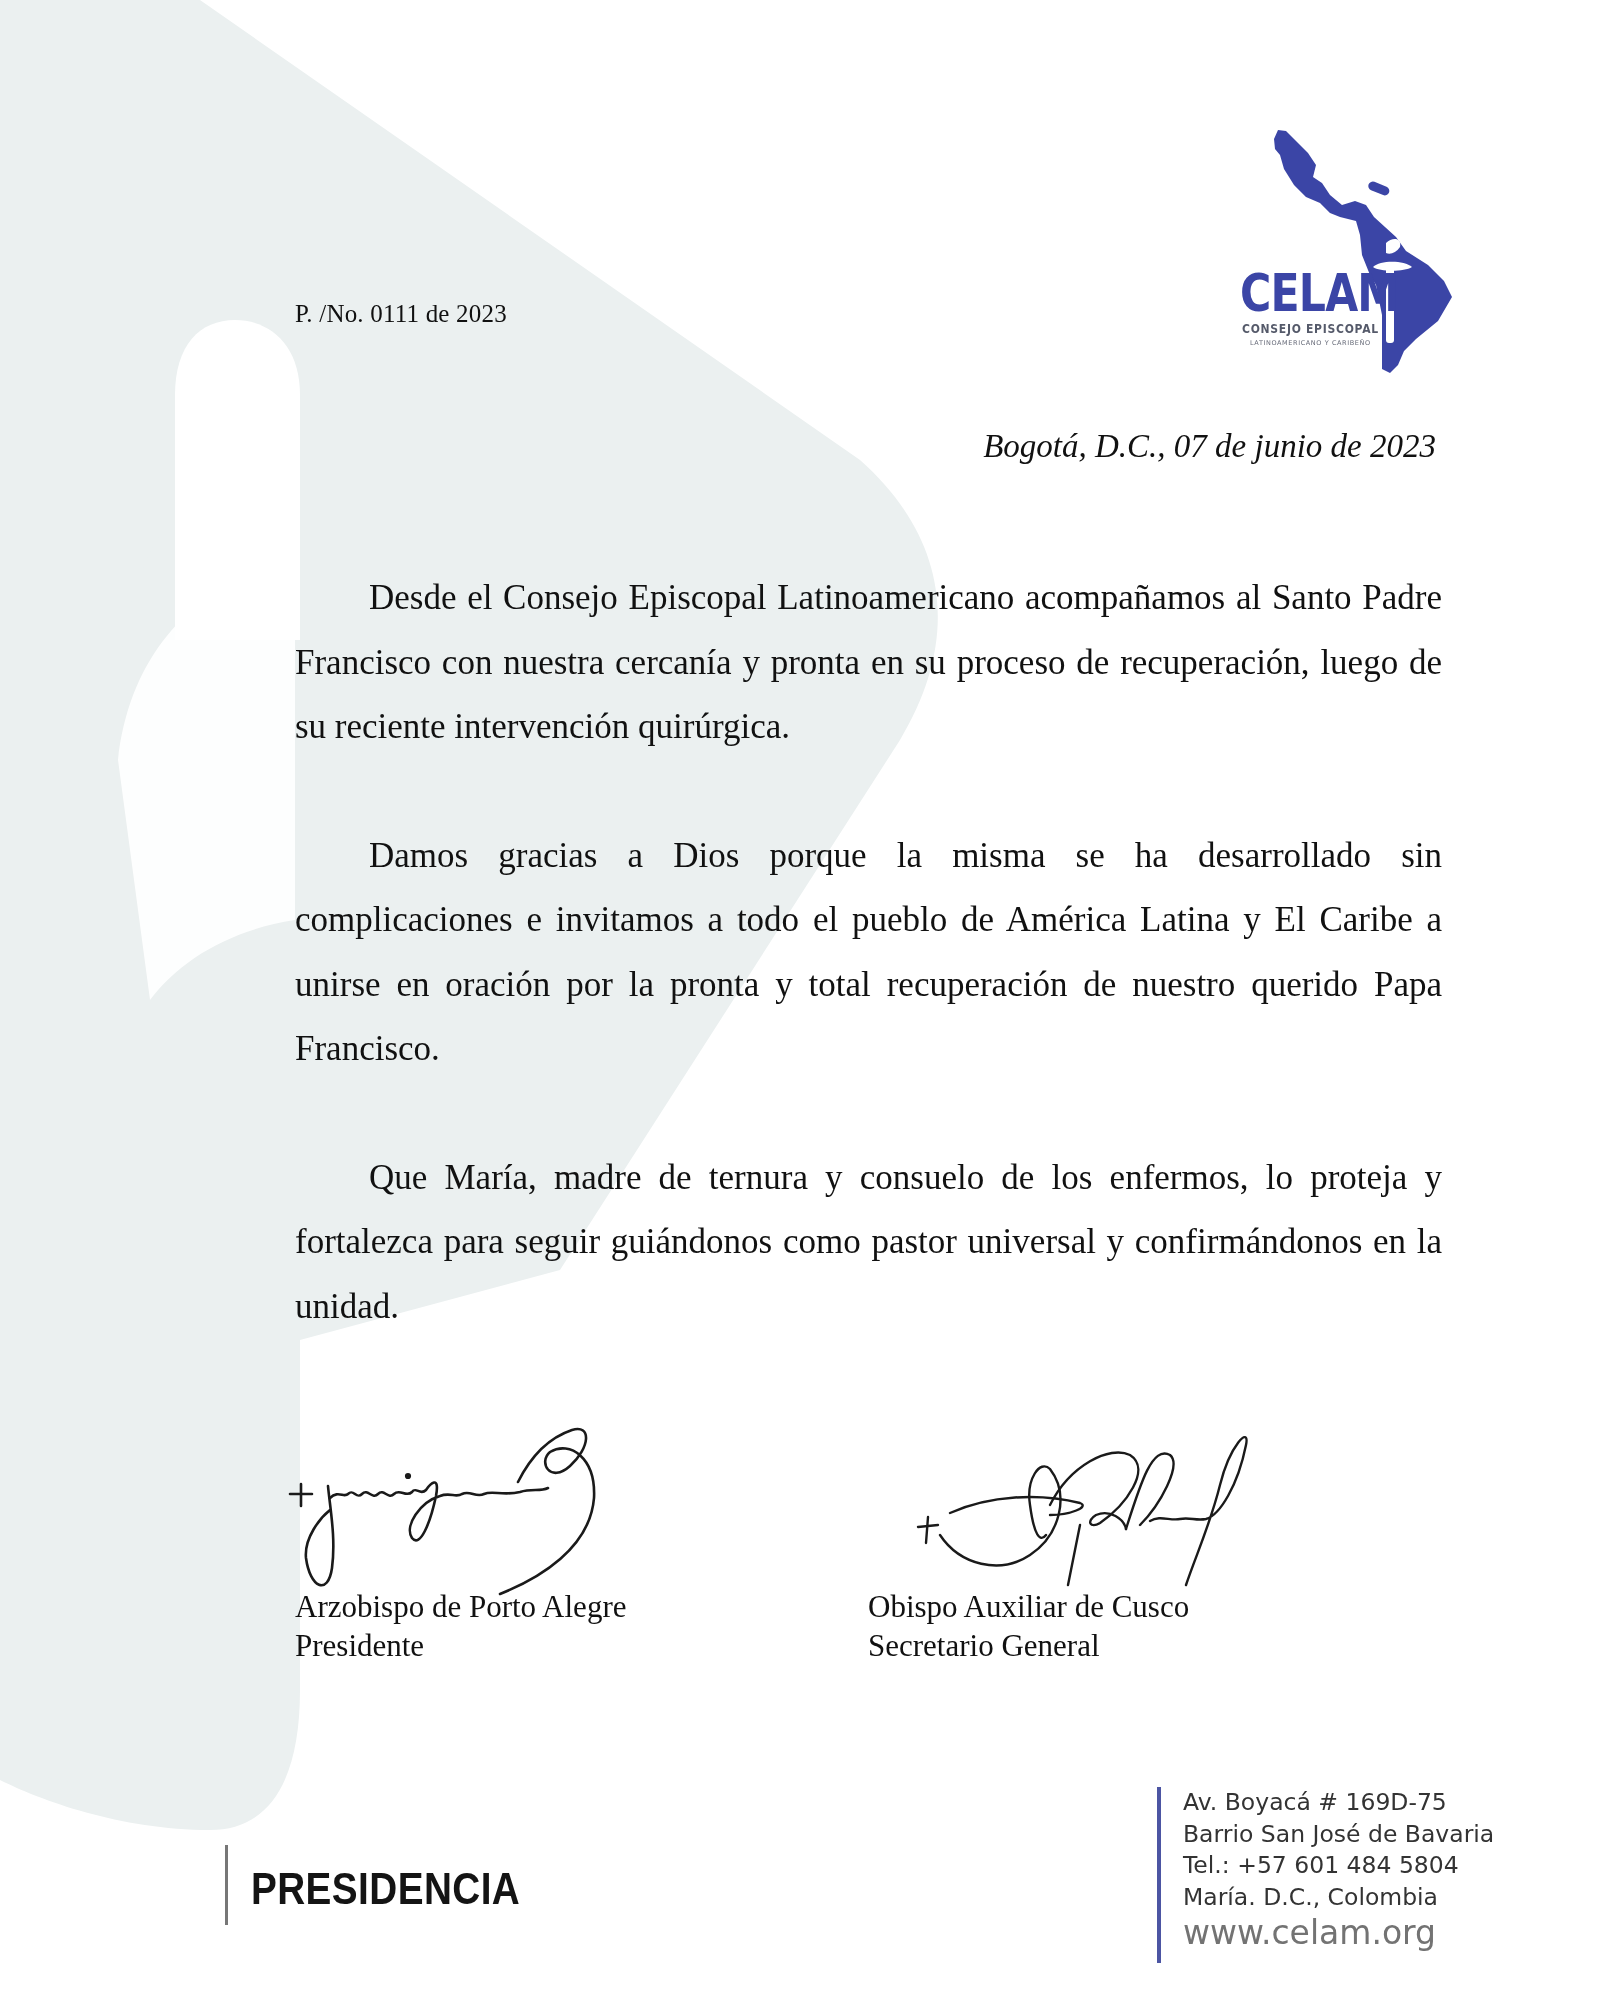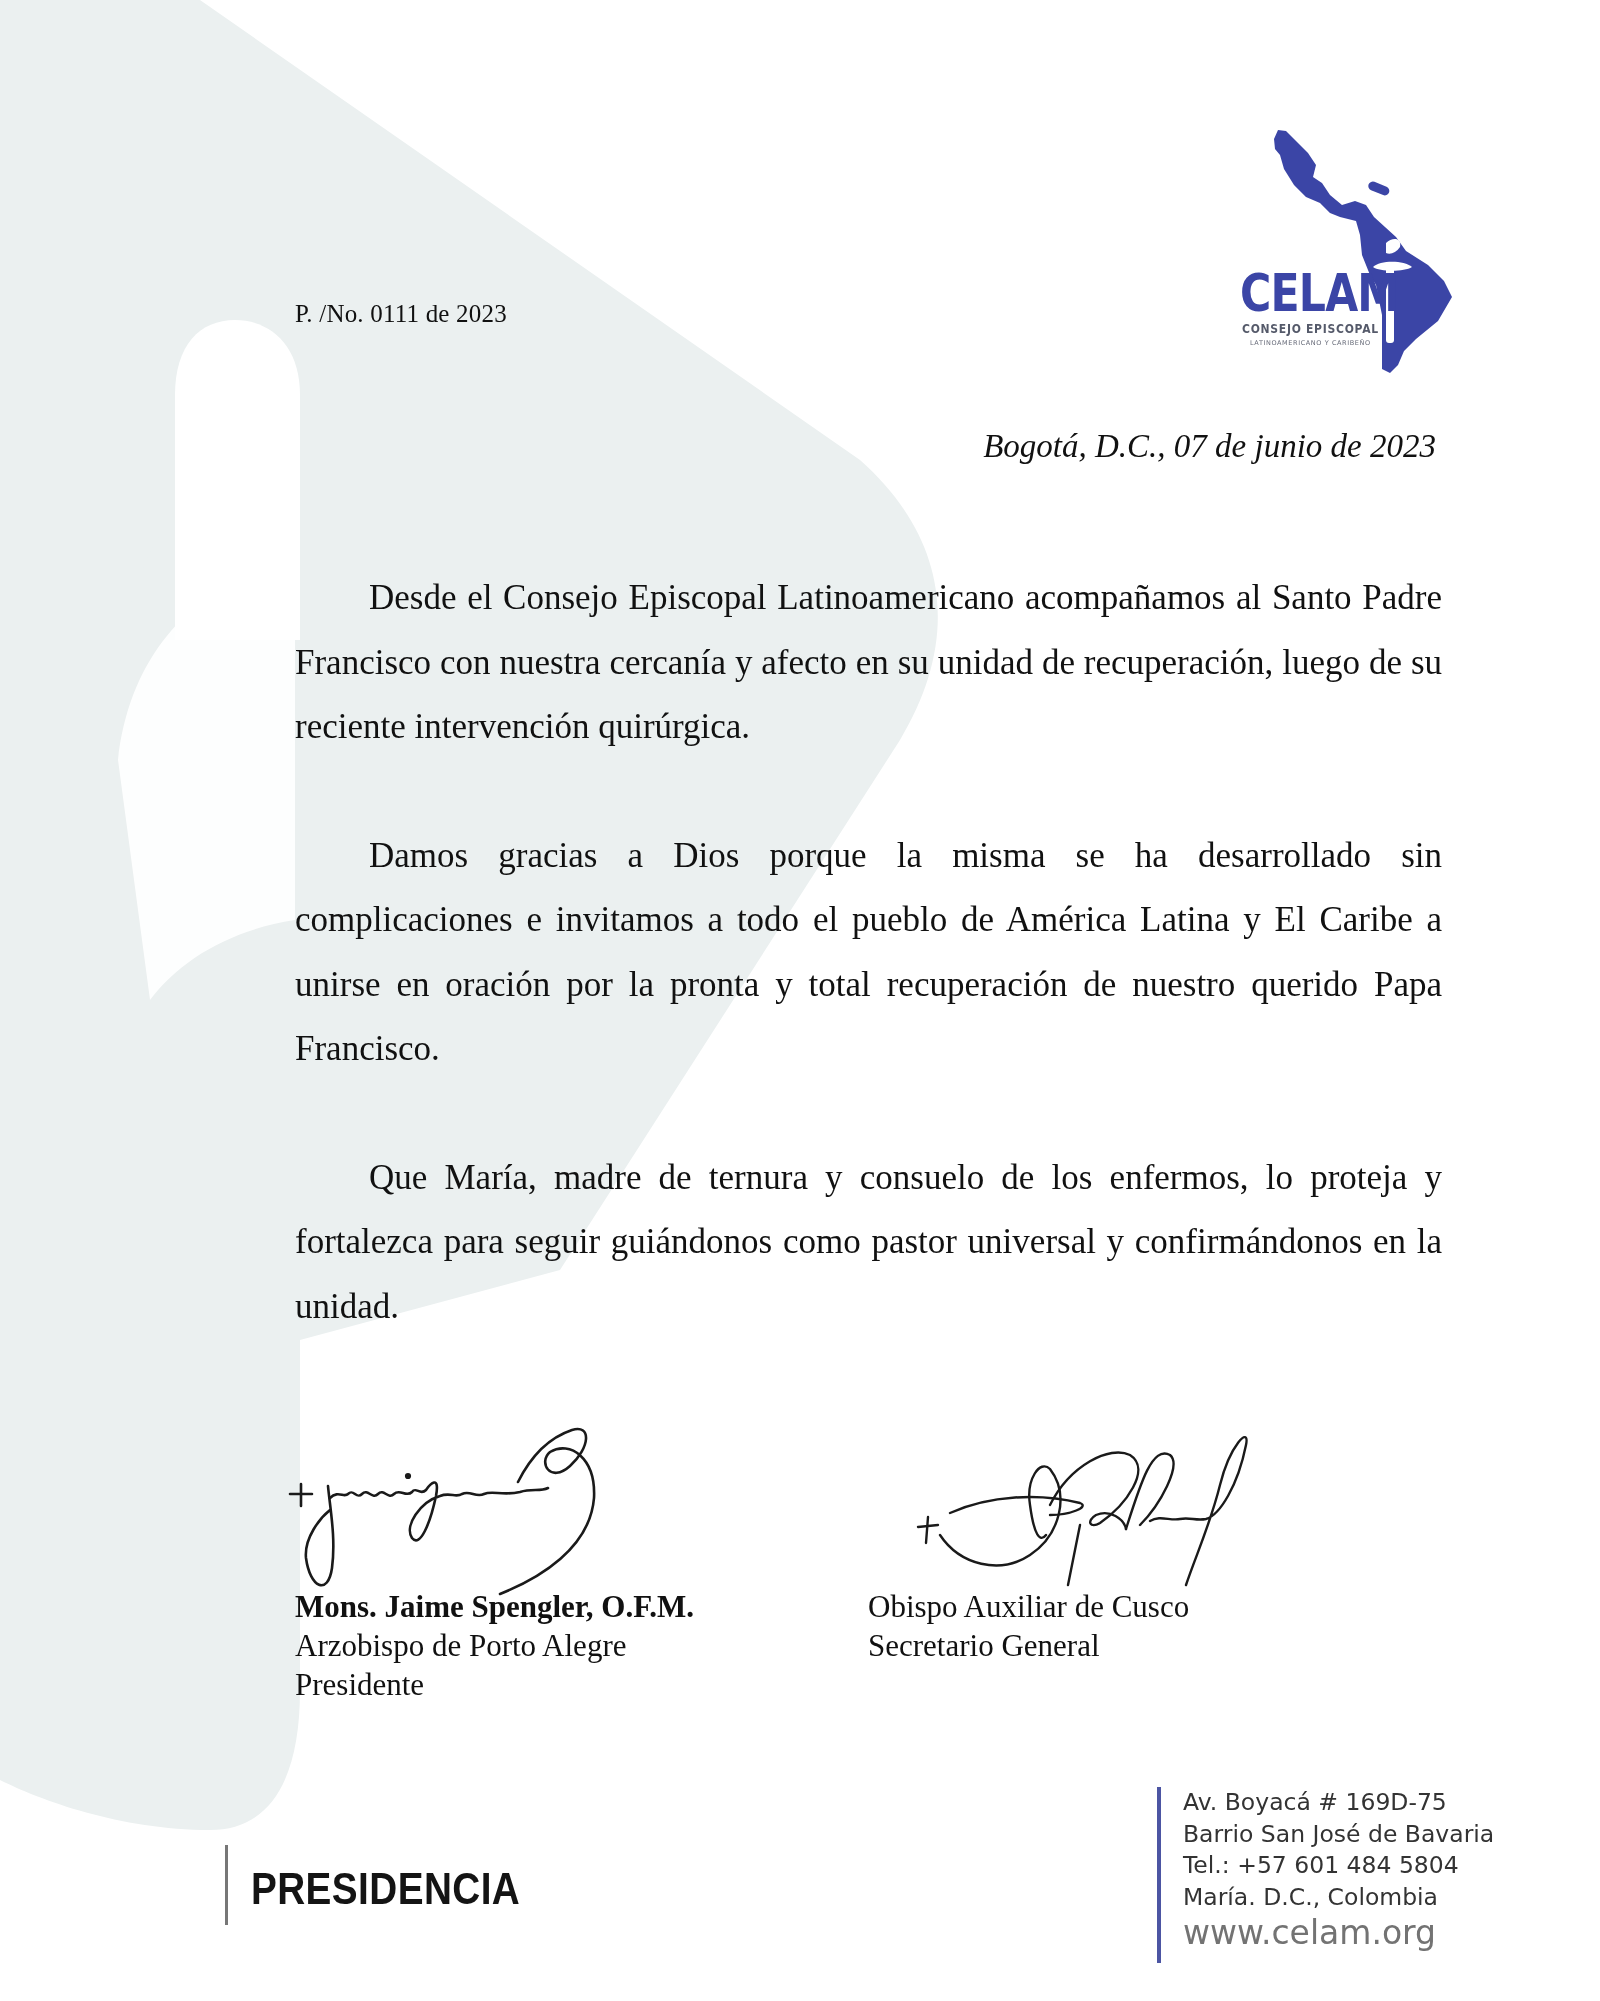--- a/index.html
+++ b/index.html
@@ -98,21 +98,21 @@
   <div class="logo-word">CELAM</div>
   <div class="logo-sub1">CONSEJO EPISCOPAL</div>
   <div class="logo-sub2">LATINOAMERICANO Y CARIBEÑO</div>
 </div>
 
 <div class="layer ref-number">P. /No. 0111 de 2023</div>
 
 <div class="layer date-line">Bogotá, D.C., 07 de junio de 2023</div>
 
 <div class="layer body-text">
-  <p>Desde el Consejo Episcopal Latinoamericano acompañamos al Santo Padre Francisco con nuestra cercanía y afecto en su unidad de recuperación, luego de su reciente intervención quirúrgica.</p>
+  <p>Desde el Consejo Episcopal Latinoamericano acompañamos al Santo Padre Francisco con nuestra cercanía y pronta en su proceso de recuperación, luego de su reciente intervención quirúrgica.</p>
   <p>Damos gracias a Dios porque la misma se ha desarrollado sin complicaciones e invitamos a todo el pueblo de América Latina y El Caribe a unirse en oración por la pronta y total recuperación de nuestro querido Papa Francisco.</p>
   <p>Que María, madre de ternura y consuelo de los enfermos, lo proteja y fortalezca para seguir guiándonos como pastor universal y confirmándonos en la unidad.</p>
 </div>
 
 <div class="layer signature" style="left:280px; top:1418px; width:330px; height:190px;">
   <svg width="330" height="190" viewBox="0 0 330 190" fill="none" stroke="#1a1a1a" stroke-width="2.6" stroke-linecap="round" stroke-linejoin="round">
     <path d="M10,76 L32,76 M21,66 L21,88"></path>
     <path d="M48,68 C50,90 56,120 52,150 C48,178 30,170 26,140 C24,120 40,100 50,92"></path>
     <path d="M50,80 C58,72 64,80 68,76 C74,70 76,82 82,76 C88,70 92,82 98,76 C104,70 108,82 114,76 C120,70 126,80 132,74 C136,68 140,78 146,72 C150,66 160,56 156,78 C150,106 140,130 132,120 C124,108 140,84 160,78 C170,74 176,80 182,76 C190,72 196,80 204,76 C212,72 222,78 240,74 C252,70 260,74 268,70"></path>
     <path d="M238,64 C250,40 268,20 292,12 C312,6 310,30 290,48 C270,66 258,44 270,34 C290,22 316,40 314,80 C310,130 260,160 220,176"></path>
@@ -125,21 +125,20 @@
     <path d="M60,88 C100,70 150,68 190,78 C200,82 180,90 160,90"></path>
     <path d="M50,110 C70,140 110,150 140,130 C170,110 180,70 160,44 C150,34 136,54 140,80 C144,110 150,118 156,110"></path>
     <path d="M160,80 C180,40 220,20 240,30 C262,44 236,80 210,98 C200,104 196,96 206,90 C220,84 234,94 236,104"></path>
     <path d="M236,104 C250,60 262,20 280,30 C292,40 270,80 250,100"></path>
     <path d="M190,100 L178,160"></path>
     <path d="M260,96 C270,90 280,96 290,94 C300,92 306,96 316,94 C330,90 348,60 356,20 C360,0 340,20 330,60 C320,100 306,130 296,160"></path>
   </svg>
 </div>
 
 <div class="layer sig-block sig-left">
-  <div class="name">Mons. Jaime Spengler, O.F.M.</div>
   <div>Arzobispo de Porto Alegre</div>
   <div>Presidente</div>
 </div>
 <div class="layer sig-block sig-right">
   <div>Obispo Auxiliar de Cusco</div>
   <div>Secretario General</div>
 </div>
 
 <div class="layer presidencia">
   <div class="bar"></div>

